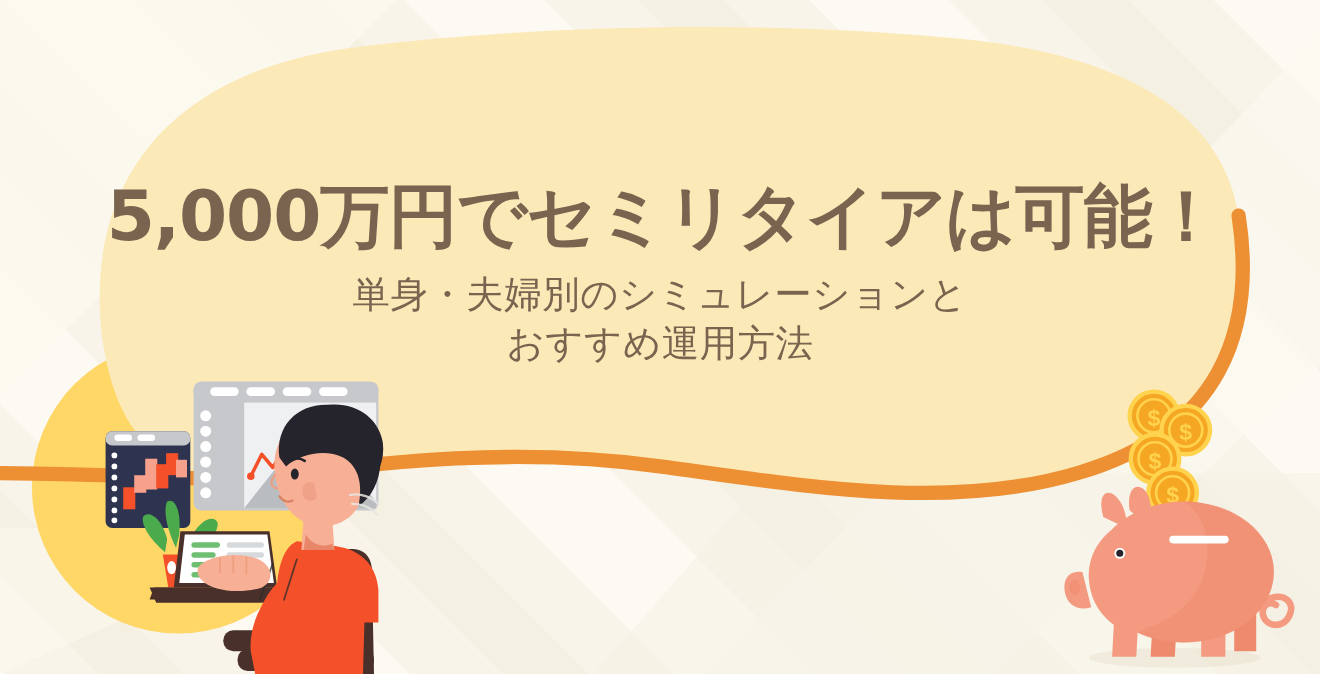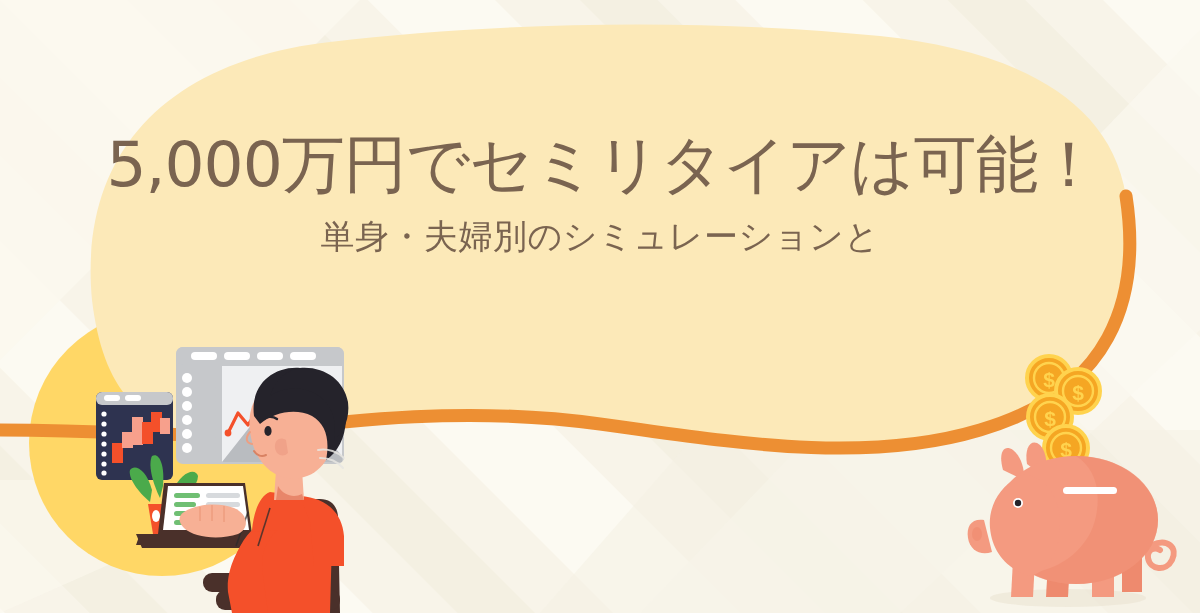--- a/index.html
+++ b/index.html
@@ -16,26 +16,27 @@
   #text-block {
     position:absolute;
     left:0; top:132px; width:1200px;
     text-align:center;
     z-index:40;
     pointer-events:none;
   }
   #headline {
     font-size:63px;
     line-height:1.04;
-    font-weight:400;
+    font-weight:700;
     color:#7A6450;
     letter-spacing:-1px;
     font-family:"DejaVu Sans","Liberation Sans",sans-serif;
     white-space:nowrap;
     padding-left:6px;
+    margin-top:32px;
   }
   #subhead {
     margin-top:16px;
     font-size:34px;
     line-height:1.35;
     font-weight:400;
     color:#7A6450;
     font-family:"DejaVu Sans","Liberation Sans",sans-serif;
     letter-spacing:0.5px;
   }
@@ -80,20 +81,21 @@
              C 1142,300 1110,392 980,430
              C 860,466 720,440 600,424
              C 470,406 350,420 255,432
              C 190,440 140,430 -20,430" fill="none" stroke="#ED8F33" stroke-width="13" stroke-linecap="round"></path>
   </svg>
 
   <div id="text-block">
     <div id="headline">5,000万円でセミリタイアは可能！</div>
     <div id="subhead">
       <span class="sline">単身・夫婦別のシミュレーションと</span>
+      <span class="sline">おすすめ運用方法</span>
     </div>
   </div>
 
   <svg class="layer" viewBox="0 0 1200 613" width="1200" height="613" style="z-index:50">
 
     <g>
       <rect x="176" y="347" width="168" height="117" rx="7" fill="#C6C8CB"></rect>
       <rect x="176" y="347" width="168" height="18" rx="7" fill="#C6C8CB"></rect>
       <rect x="191" y="352" width="26" height="8" rx="4" fill="#FFFFFF"></rect>
       <rect x="224" y="352" width="26" height="8" rx="4" fill="#FFFFFF"></rect>

